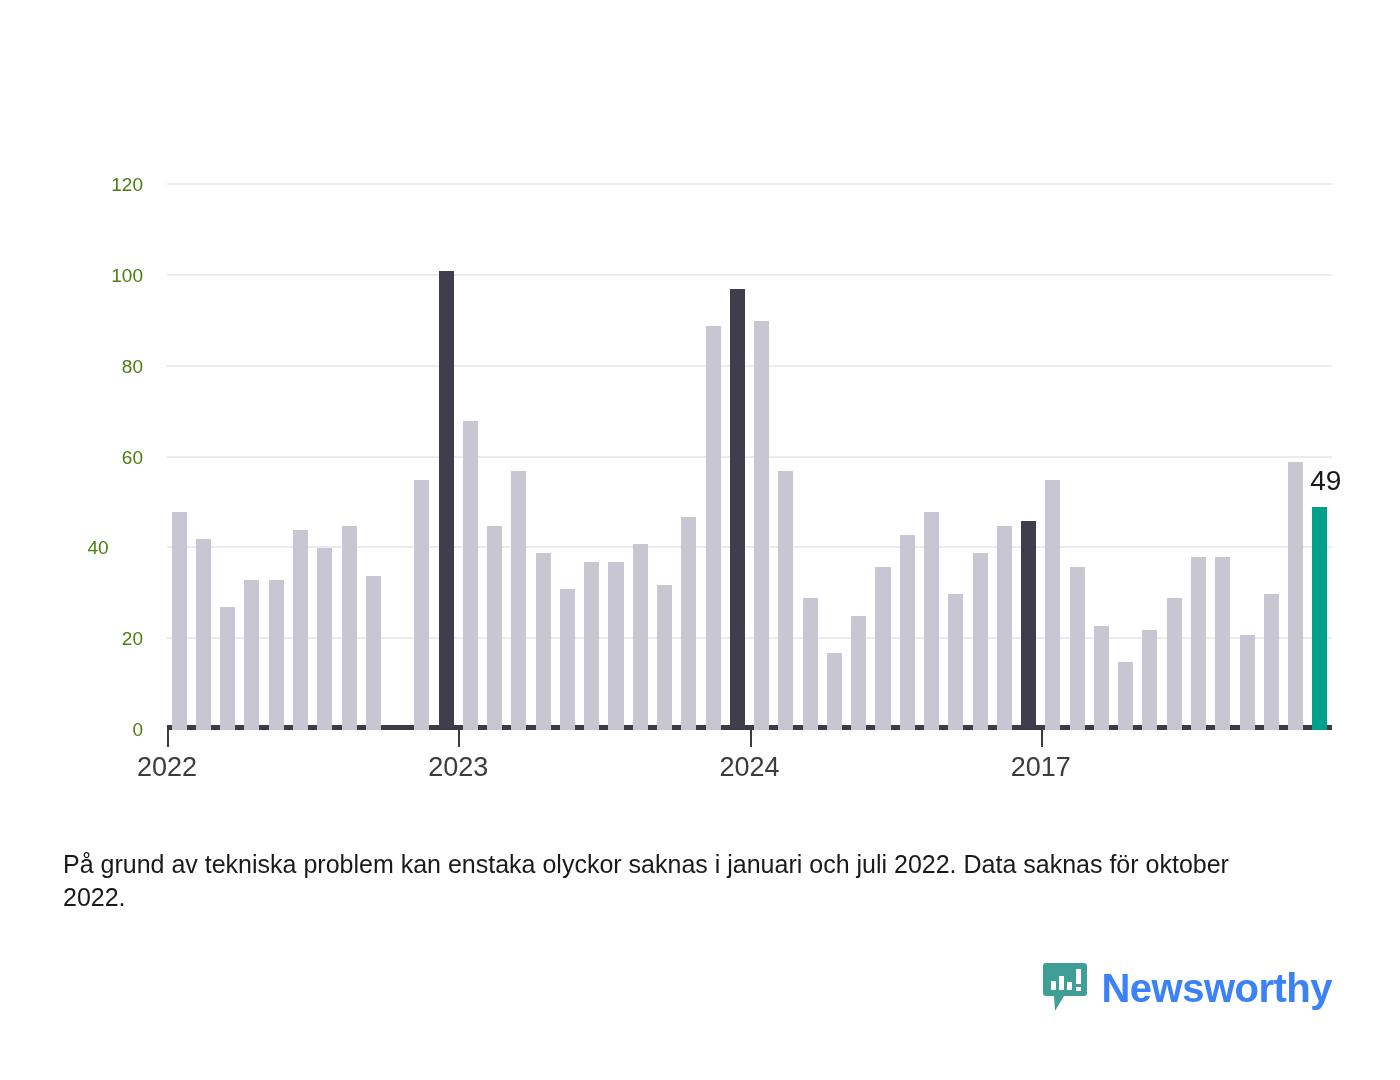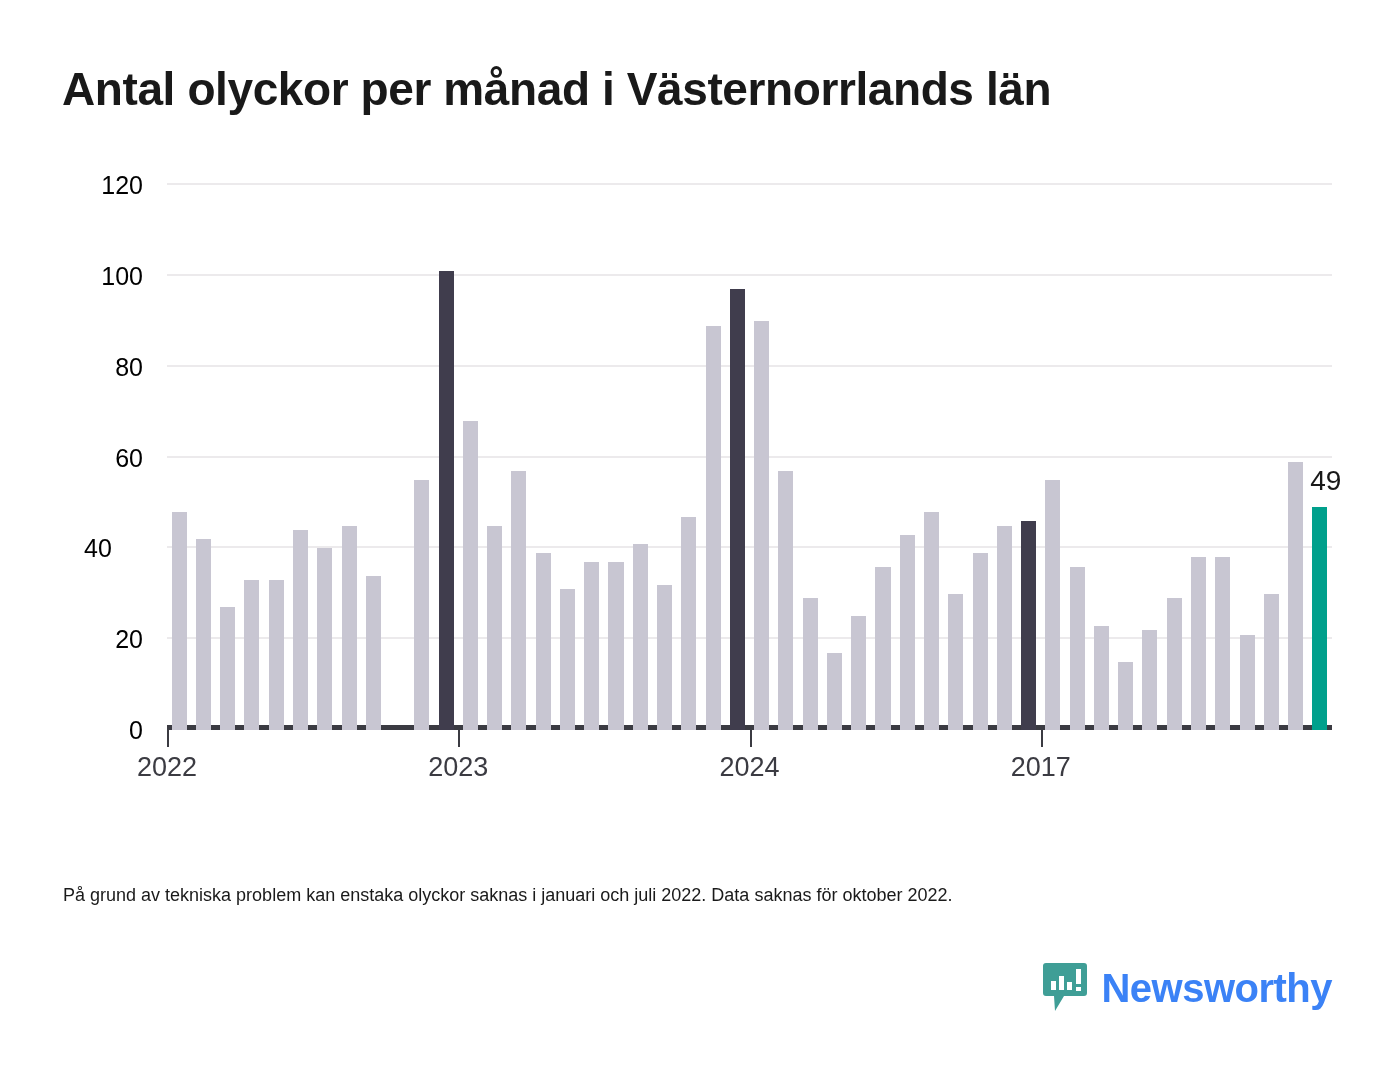--- a/index.html
+++ b/index.html
@@ -63,22 +63,22 @@
   .gridline.zero {
     background: #3b3b42;
     height: 5px;
   }
 
   .ytick-label {
     position: absolute;
     right: 1189px;          
     width: 90px;
     text-align: right;
-    font-size: 25px;
-    color: #000000;
+    font-size: 19px;
+    color: #4d7c0f;
     transform: translateY(-50%);
     white-space: nowrap;
   }
 
   .bars {
     position: absolute;
     left: 0;
     right: 0;
     bottom: 0;
     top: 0;
@@ -123,24 +123,23 @@
     transform: translateX(-50%);
     white-space: nowrap;
   }
 
   
   .footnote {
     position: absolute;
     left: 63px;
     top: 848px;
     width: 1215px;
-    font-size: 18px;
+    font-size: 25px;
     line-height: 1.3;
     color: #1a1a1a;
-    margin-top: 36px;
   }
 
   
   .logo {
     position: absolute;
     right: 68px;
     top: 962px;
     display: flex;
     align-items: center;
     gap: 13px;
@@ -156,21 +155,20 @@
     color: #3b82f6;
     letter-spacing: -0.5px;
     line-height: 1;
   }
 </style>
 </head>
 <body>
 
 <div class="page">
 
-  <div class="chart-title">Antal olyckor per månad i Västernorrlands län</div>
 
   <div class="chart-area">
 
     <div class="plot">
       <div id="gridlines">
           <div class="gridline zero" style="bottom: 0px;"></div>
           <div class="gridline" style="bottom: 90.8333px;"></div>
           <div class="gridline" style="bottom: 181.667px;"></div>
           <div class="gridline" style="bottom: 272.5px;"></div>
           <div class="gridline" style="bottom: 363.333px;"></div>

